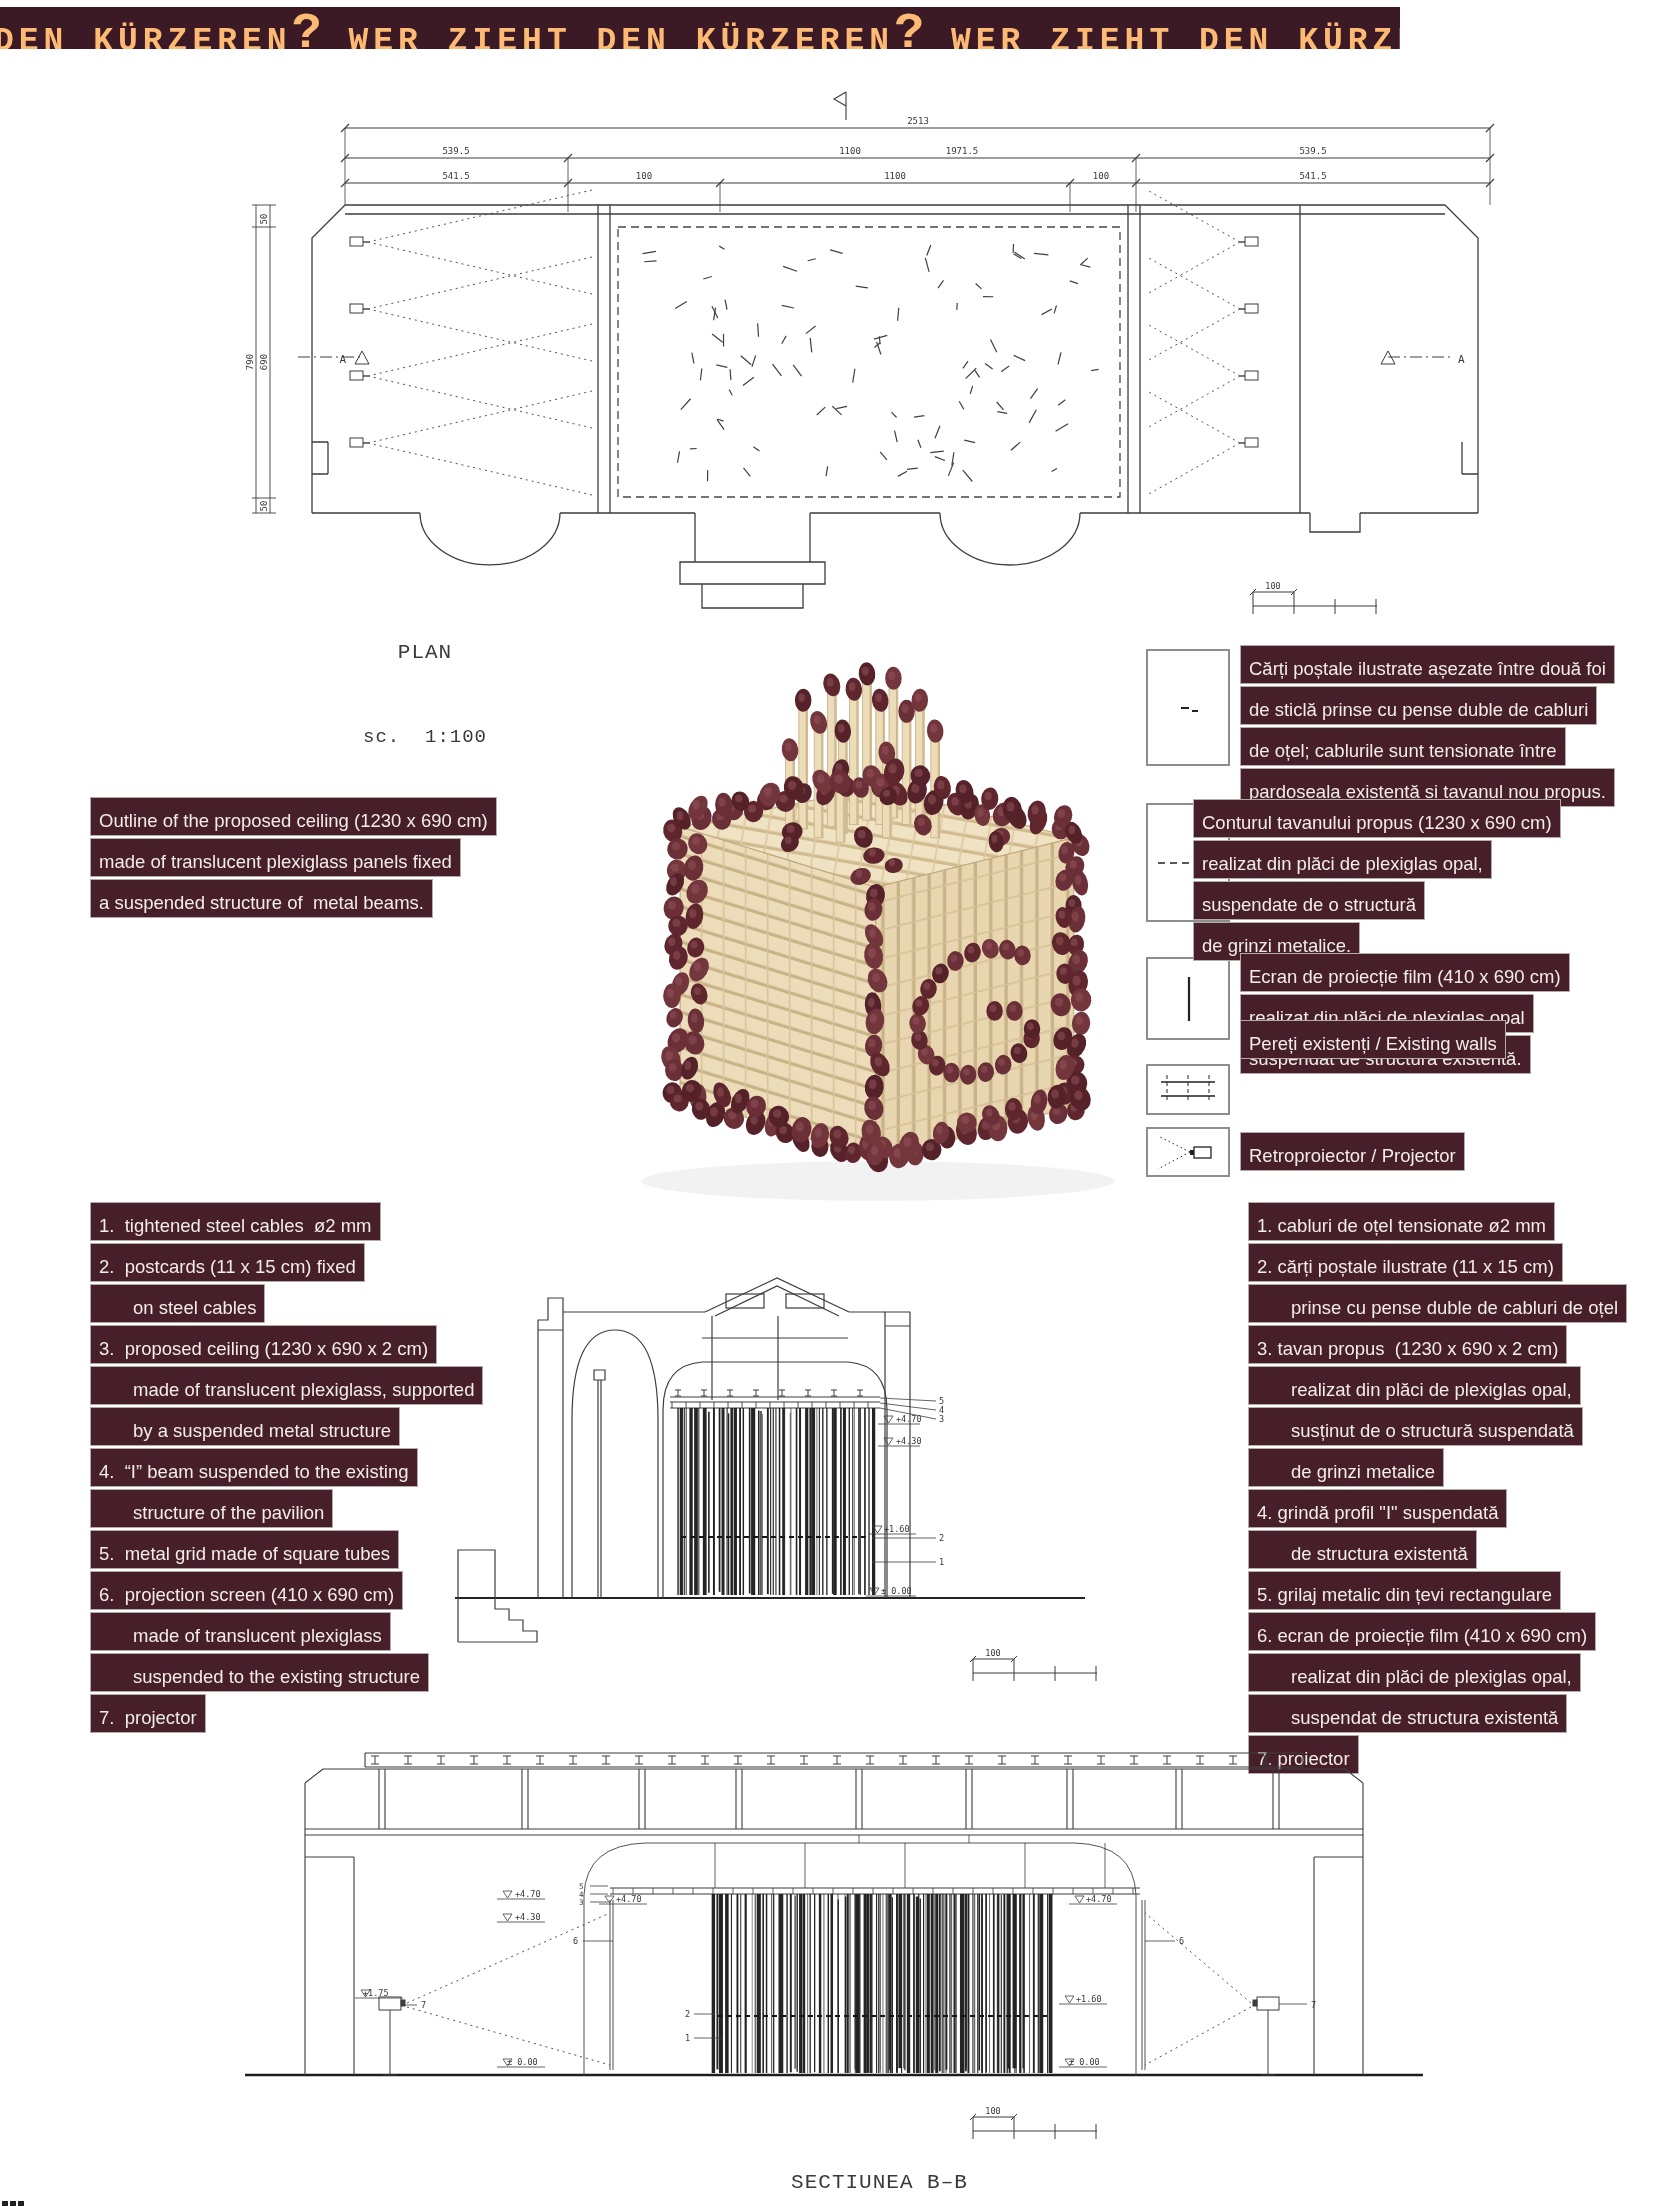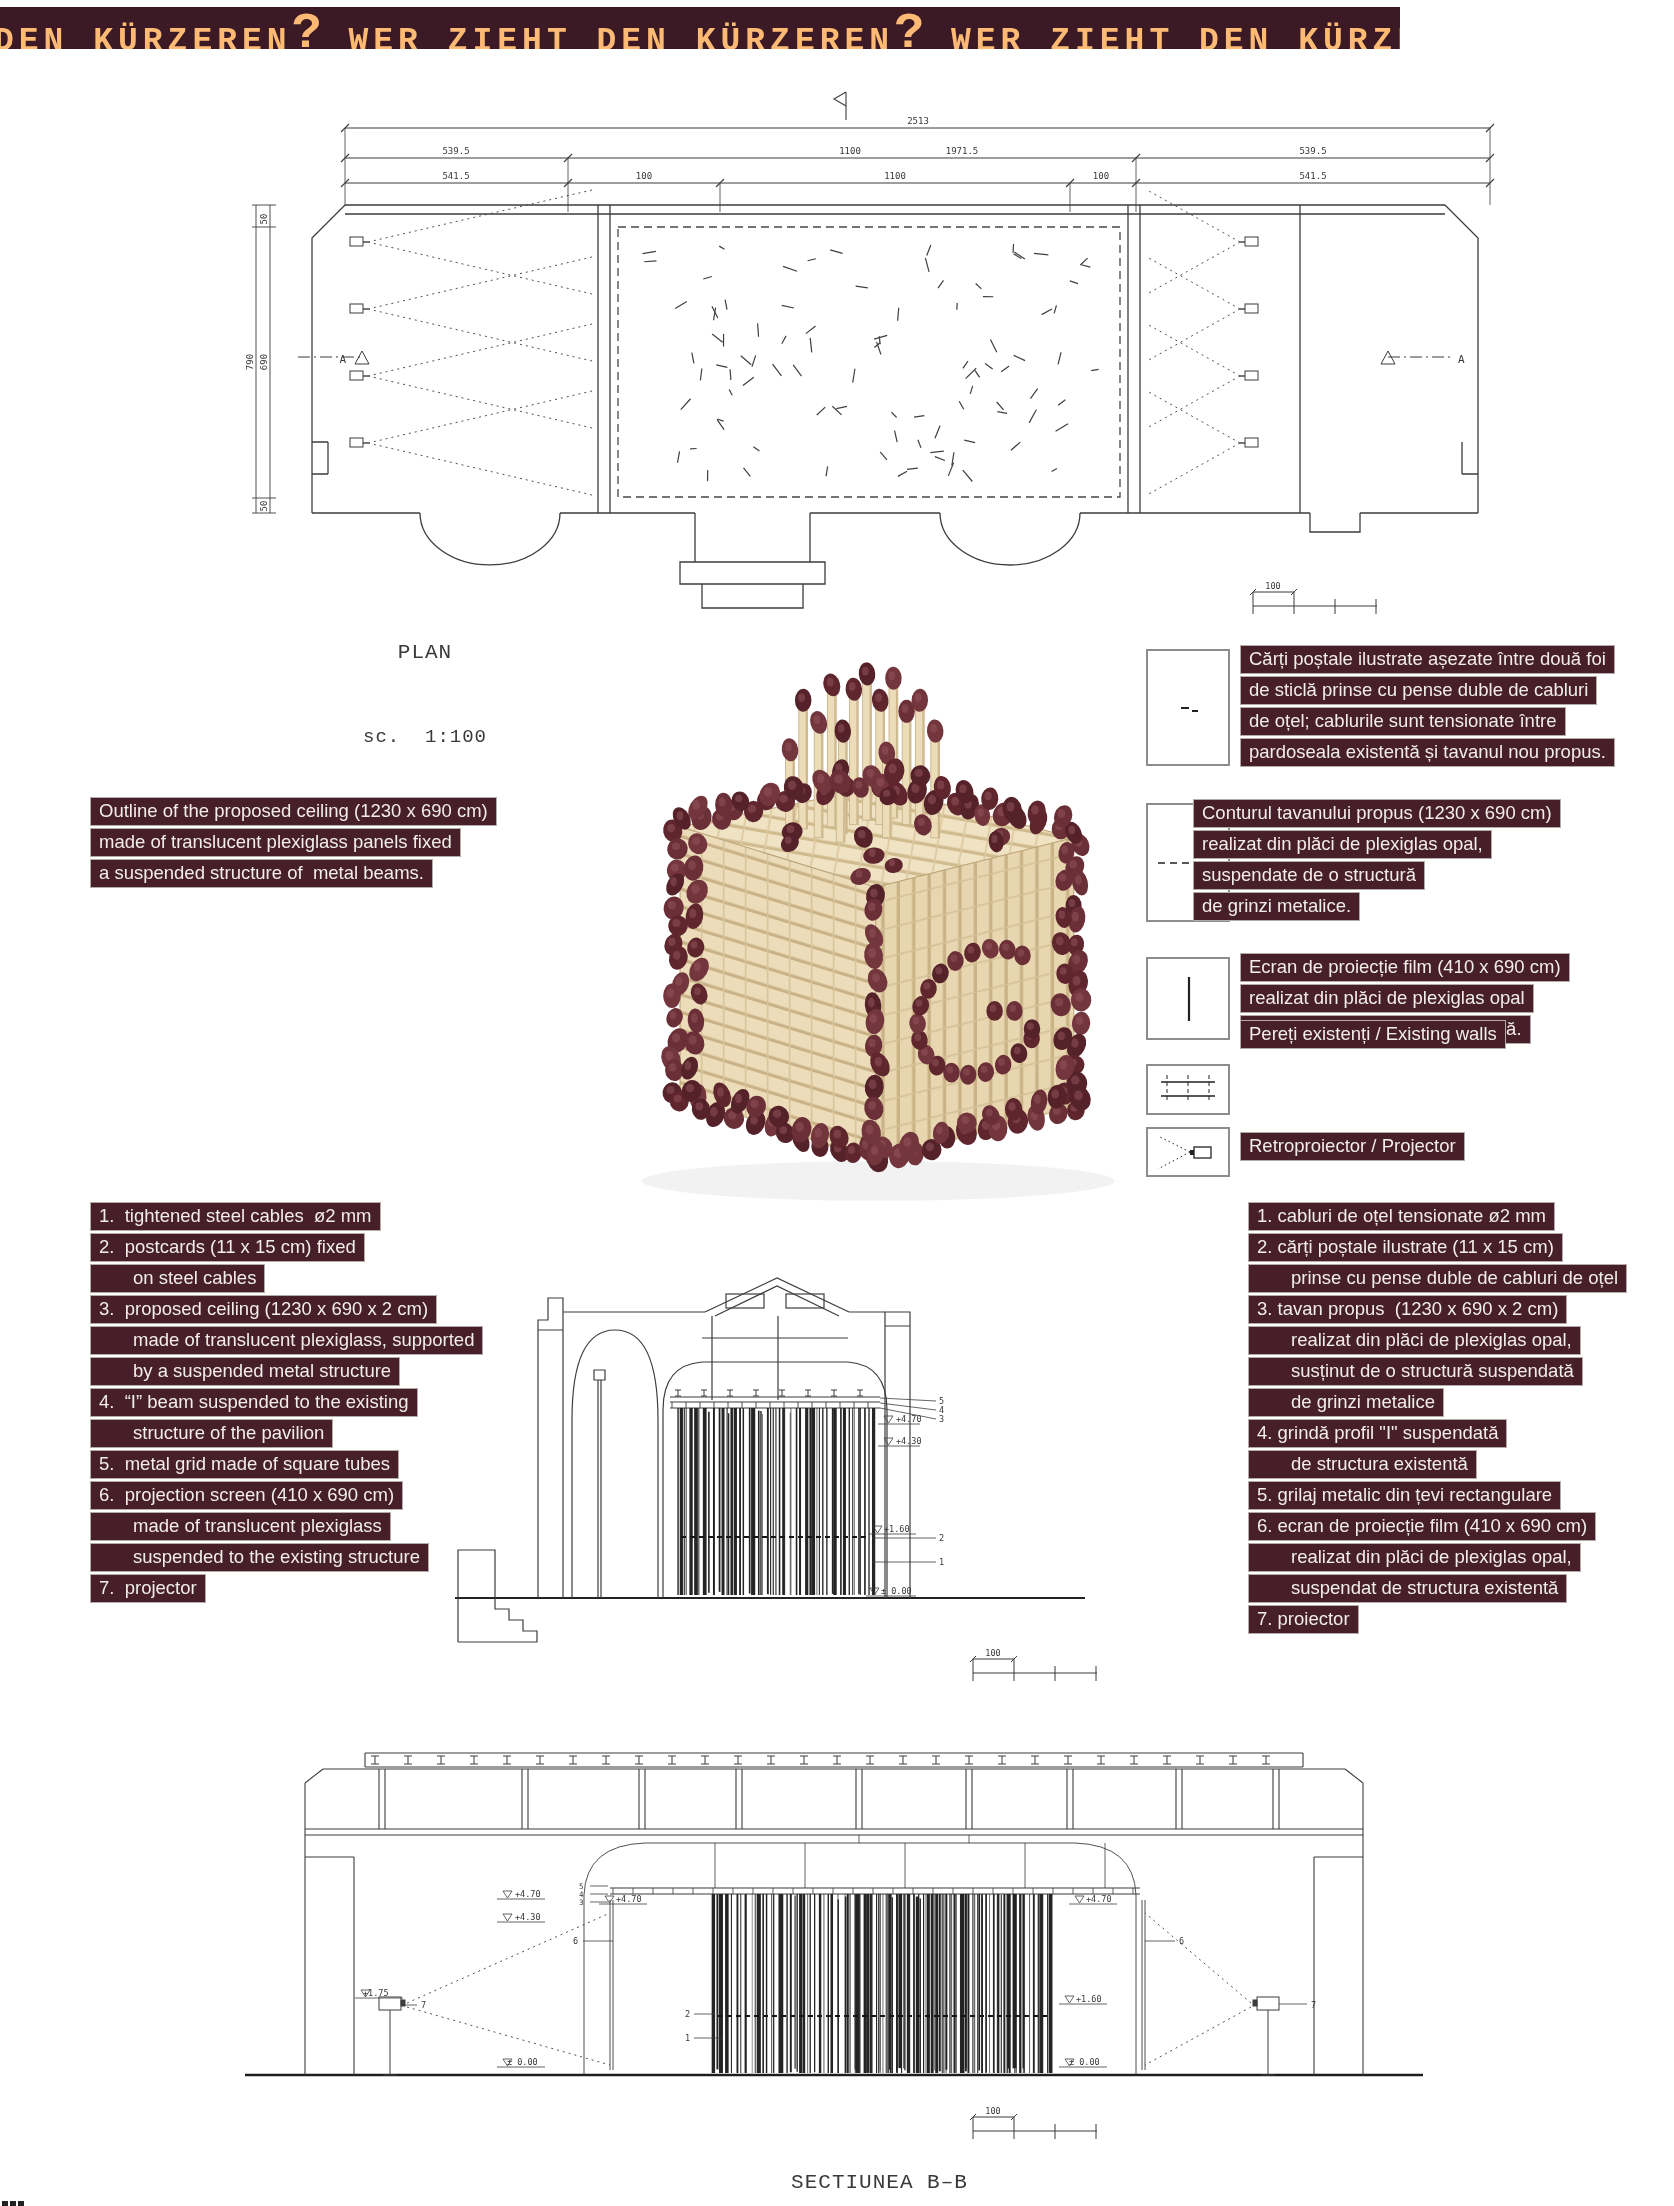--- a/index.html
+++ b/index.html
@@ -5,21 +5,21 @@
   html,body{margin:0;padding:0;background:#fff}
   .board{position:relative;width:1674px;height:2206px;background:#ffffff;
          font-family:"Liberation Sans",sans-serif;overflow:hidden}
   .banner{position:absolute;left:0;top:7px;width:1400px;height:42px;background:#3c1a25;
           color:#fdba74;display:flex;overflow:hidden;white-space:nowrap}
   .banner .txt{font-family:"Liberation Mono",monospace;font-weight:700;font-size:33px;
                letter-spacing:5px;margin-left:-6px;transform:translateY(1px)}
   .banner .q{font-size:50px;position:relative;top:-3px;letter-spacing:2px}
   .hl-block{position:absolute}
   .hl-line{display:table;background:#461f2a;color:#f2ede7;font-size:18.5px;line-height:22px;
-           padding:2px 8px 3px 8px;margin-bottom:2px;border:1px solid #b3aca6;white-space:pre}
+           padding:12px 8px 3px 8px;margin-bottom:2px;border:1px solid #b3aca6;white-space:pre}
   .hl-line.ind{padding-left:42px}
   .lbox{position:absolute;left:1146px;width:84px;background:#fff;border:2px solid #8d8d8d;box-sizing:border-box}
   .cadlabel{position:absolute;color:#3a3a3a;text-align:center;font-family:Liberation Mono, monospace;
             font-size:21px;line-height:28px;letter-spacing:1px;white-space:pre}
   .cadlabel .scale{font-size:19px}
   svg{position:absolute;overflow:visible}
   svg text{font-family:"DejaVu Sans Mono",monospace;fill:#383838}
   .corner-mark{position:absolute;left:2px;top:2194px;width:26px;height:8px}
   .corner-mark i{display:inline-block;width:6px;height:7px;background:#222;margin-right:2px}
 </style>

